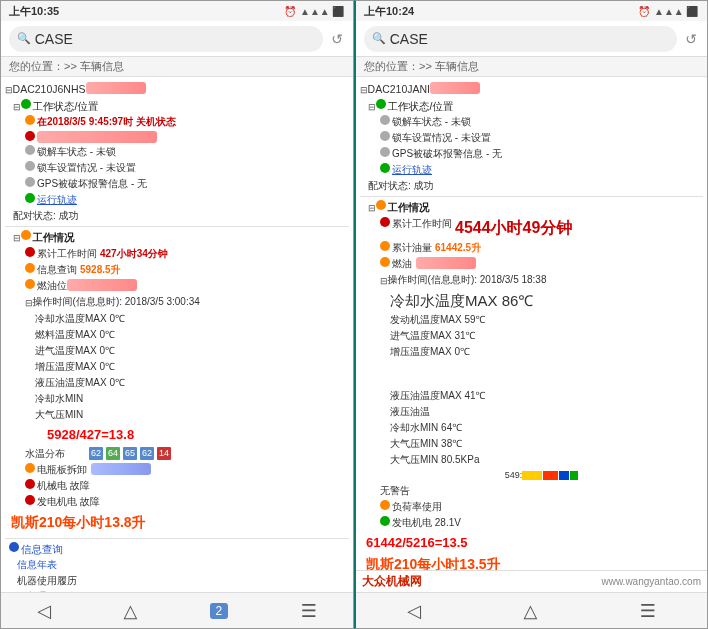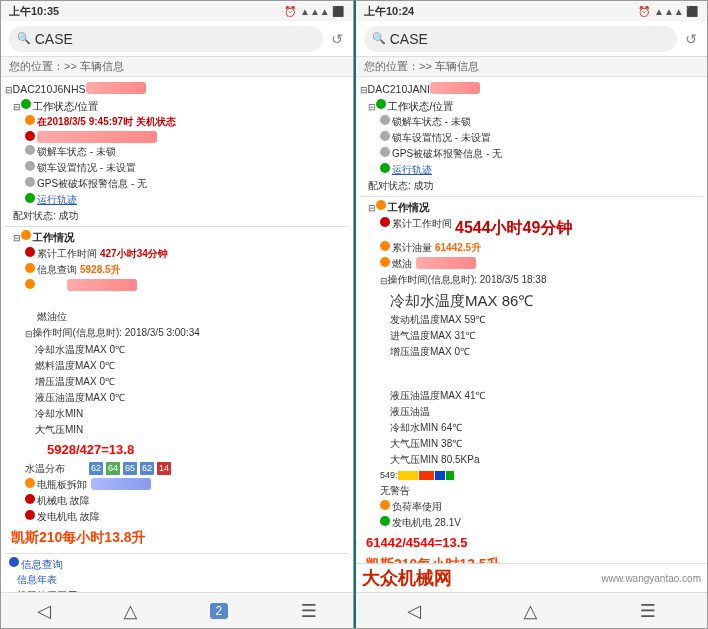--- a/index.html
+++ b/index.html
@@ -274,37 +274,40 @@
       </div>
 
       <div class="tree-row" style="padding-left:20px;">
         <span class="small-icon icon-orange"></span>
         <span style="font-size:10px; color:#333;">信息查询</span>
         <span style="font-size:10px; color:#ff6600; font-weight:bold; margin-left:3px;">5928.5升</span>
       </div>
 
       <div class="tree-row" style="padding-left:20px;">
         <span class="small-icon icon-orange"></span>
-        <span style="font-size:10px; color:#333;margin-top:31px;">燃油位</span>
+        <span style="font-size:10px; color:#333;">燃油位</span>
         <span class="blurred-text" style="min-width:70px;"></span>
       </div>
 
       <div class="tree-row" style="padding-left:20px;">
         <span class="expand-icon">⊟</span>
         <span style="font-size:10px; color:#333;">操作时间(信息息时): 2018/3/5 3:00:34</span>
       </div>
 
       <div class="tree-row" style="padding-left:30px;">
         <span style="font-size:10px; color:#333;">冷却水温度MAX   0℃</span>
       </div>
 
       <div class="tree-row" style="padding-left:30px;">
         <span style="font-size:10px; color:#333;">燃料温度MAX   0℃</span>
       </div>
 
+      <div class="tree-row" style="padding-left:30px;">
+        <span style="font-size:10px; color:#333;">进气温度MAX   0℃</span>
+      </div>
 
       <div class="tree-row" style="padding-left:30px;">
         <span style="font-size:10px; color:#333;">增压温度MAX   0℃</span>
       </div>
 
       <div class="tree-row" style="padding-left:30px;">
         <span style="font-size:10px; color:#333;">液压油温度MAX   0℃</span>
       </div>
 
       <div class="tree-row" style="padding-left:30px;">
@@ -495,21 +498,21 @@
       </div>
 
       <div class="tree-row" style="padding-left:30px;">
         <span style="font-size:10px; color:#333;">大气压MIN   38℃</span>
       </div>
 
       <div class="tree-row" style="padding-left:30px;">
         <span style="font-size:10px; color:#333;">大气压MIN   80.5KPa</span>
       </div>
 
-      <div class="tree-row" style="padding-left:20px; align-items:center;">
+      <div class="tree-row" style="padding-left:20px; align-items:center;justify-content:center;">
         <span style="font-size:9px;color:#333;">549: </span>
         <span style="display:inline-flex;gap:1px;">
           <span style="background:#ffcc00;width:20px;height:9px;display:inline-block;"></span>
           <span style="background:#ff3300;width:15px;height:9px;display:inline-block;"></span>
           <span style="background:#0044cc;width:10px;height:9px;display:inline-block;"></span>
           <span style="background:#00aa00;width:8px;height:9px;display:inline-block;"></span>
         </span>
       </div>
 
       <div class="tree-row" style="padding-left:20px;">
@@ -520,38 +523,38 @@
         <span class="small-icon icon-orange"></span>
         <span style="font-size:10px; color:#333;">负荷率使用</span>
       </div>
 
       <div class="tree-row" style="padding-left:20px;">
         <span class="small-icon icon-green"></span>
         <span style="font-size:10px; color:#333;">发电机电   28.1V</span>
       </div>
 
       <div style="padding: 4px 6px;">
-        <span class="highlight-red">61442/4544=13.5</span>
+        <span class="highlight-red">61442/5216=13.5</span>
       </div>
 
       <div style="padding: 2px 6px;">
         <span class="highlight-orange" style="font-size:14px;">凯斯210每小时13.5升</span>
       </div>
 
       <div class="divider-line"></div>
 
       <div class="tree-row" style="padding-left:4px;">
         <span class="small-icon icon-blue"></span>
         <span style="font-size:10.5px; color:#2255cc;">信息查询</span>
       </div>
 
     </div>
 
     <div style="background:#fff; border-top:1px solid #ddd; padding:2px 6px; display:flex; justify-content:space-between; align-items:center;">
-      <span style="font-size:18px; font-weight:bold; color:#cc2200;">大众机械网</span>
+      <span style="font-size:12px; font-weight:bold; color:#cc2200;">大众机械网</span>
       <span style="font-size:10px; color:#888;">www.wangyantao.com</span>
     </div>
 
     <div class="bottom-nav">
       <span>◁</span>
       <span>△</span>
       <span>☰</span>
     </div>
   </div>
 </div>

